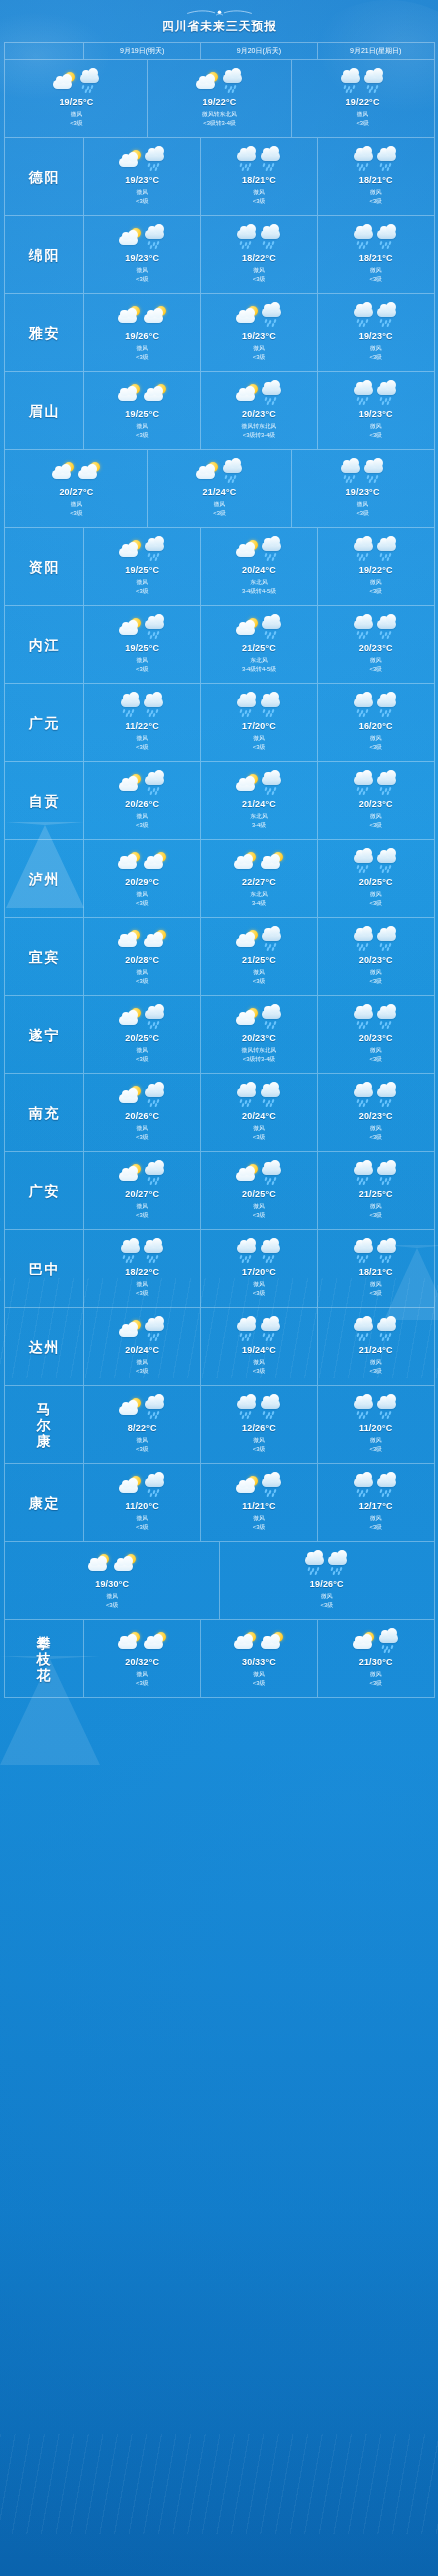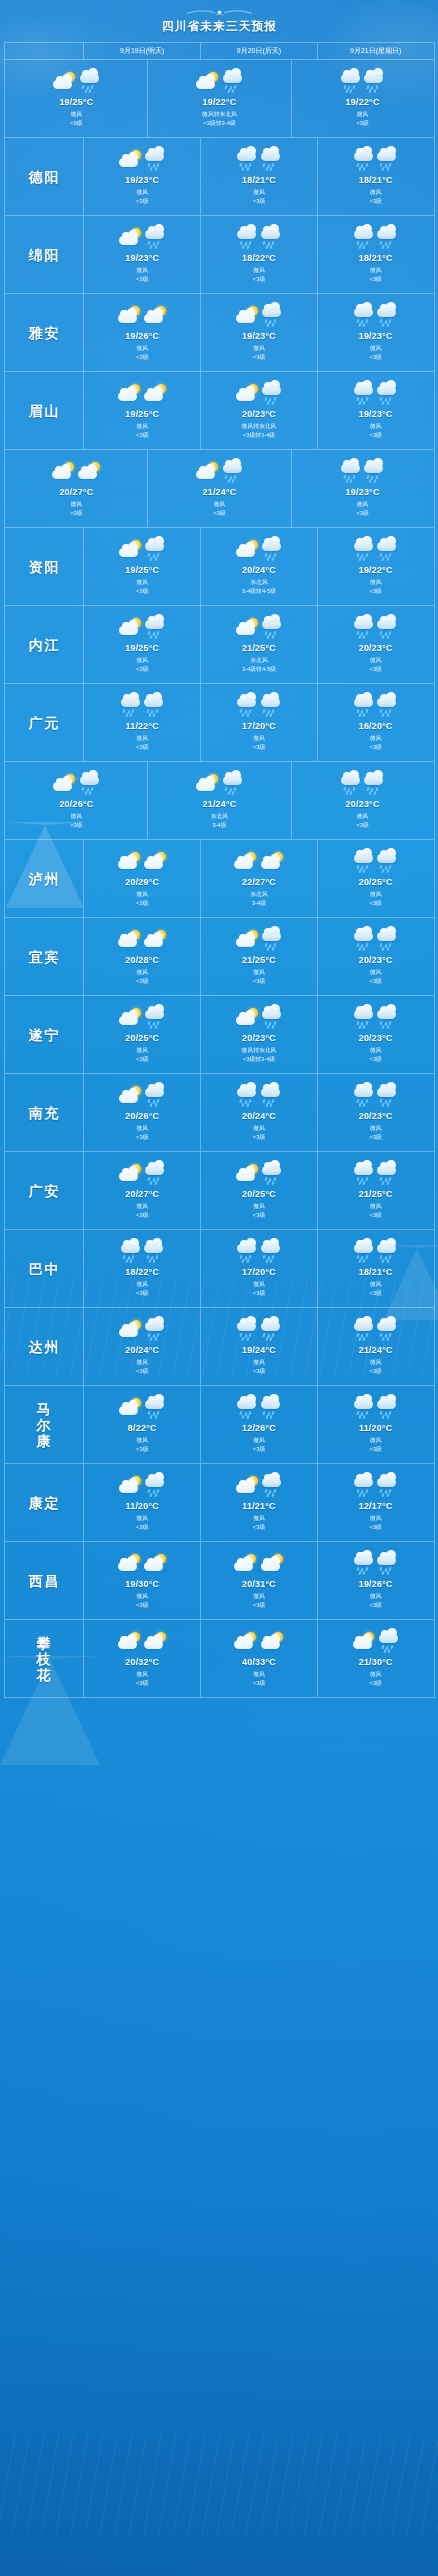--- a/index.html
+++ b/index.html
@@ -851,20 +851,23 @@
                 </span>
               </div>
               <div class="temp">16/20°C</div>
               <div class="wind">
                 <div>微风</div>
                 <div>&lt;3级</div>
               </div>
             </div>
           </div>
           <div class="row data-row">
+            <div class="cell col-city">
+              <div class="city-vert">自贡</div>
+            </div>
             <div class="cell col-day daycell">
               <div class="icons">
                 <span class="wi wi-cloudsun">
                   <span class="sun2"></span>
                   <span class="cloud-w"></span>
                 </span>
                 <span class="wi wi-rain">
                   <span class="rain-cloud"></span>
                   <span class="drop" style="left: 2.8px; top: 14.4px;"></span>
                   <span class="drop" style="left: 7.2px; top: 15.6px;"></span>
@@ -1578,52 +1581,32 @@
                 </span>
               </div>
               <div class="temp">12/17°C</div>
               <div class="wind">
                 <div>微风</div>
                 <div>&lt;3级</div>
               </div>
             </div>
           </div>
           <div class="row data-row">
-            <div class="cell col-city">
-              <div class="city-vert">西昌</div>
-            </div>
             <div class="cell col-day daycell">
               <div class="icons">
                 <span class="wi wi-cloudsun">
                   <span class="sun2"></span>
                   <span class="cloud-w"></span>
                 </span>
                 <span class="wi wi-cloudsun">
                   <span class="sun2"></span>
                   <span class="cloud-w"></span>
                 </span>
               </div>
               <div class="temp">19/30°C</div>
-              <div class="wind">
-                <div>微风</div>
-                <div>&lt;3级</div>
-              </div>
-            </div>
-            <div class="cell col-day daycell">
-              <div class="icons">
-                <span class="wi wi-cloudsun">
-                  <span class="sun2"></span>
-                  <span class="cloud-w"></span>
-                </span>
-                <span class="wi wi-cloudsun">
-                  <span class="sun2"></span>
-                  <span class="cloud-w"></span>
-                </span>
-              </div>
-              <div class="temp">20/31°C</div>
               <div class="wind">
                 <div>微风</div>
                 <div>&lt;3级</div>
               </div>
             </div>
             <div class="cell col-day daycell">
               <div class="icons">
                 <span class="wi wi-rain">
                   <span class="rain-cloud"></span>
                   <span class="drop" style="left: 2.8px; top: 14.4px;"></span>
@@ -1675,21 +1658,21 @@
               <div class="icons">
                 <span class="wi wi-cloudsun">
                   <span class="sun2"></span>
                   <span class="cloud-w"></span>
                 </span>
                 <span class="wi wi-cloudsun">
                   <span class="sun2"></span>
                   <span class="cloud-w"></span>
                 </span>
               </div>
-              <div class="temp">40/33°C</div>
+              <div class="temp">30/33°C</div>
               <div class="wind">
                 <div>微风</div>
                 <div>&lt;3级</div>
               </div>
             </div>
             <div class="cell col-day daycell">
               <div class="icons">
                 <span class="wi wi-cloudsun">
                   <span class="sun2"></span>
                   <span class="cloud-w"></span>

